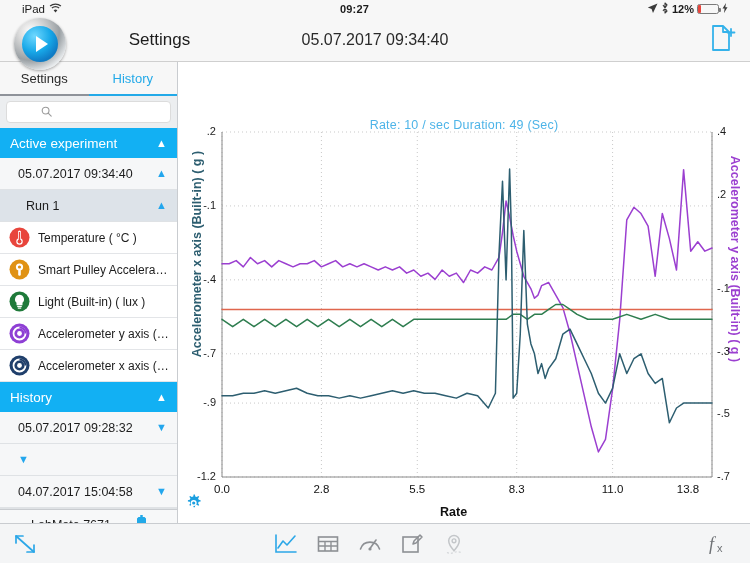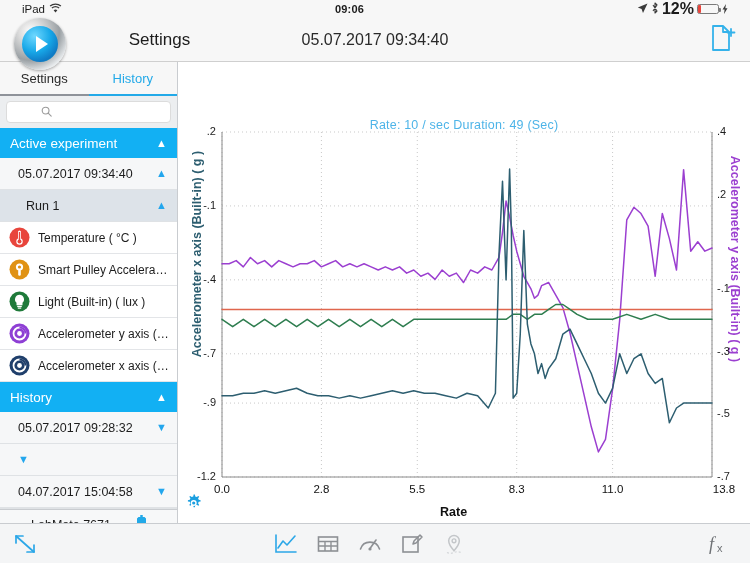--- a/index.html
+++ b/index.html
@@ -11,21 +11,21 @@
   .app { position: relative; width: 750px; height: 563px; display: flex; flex-direction: column; }
 
   
   .statusbar {
     height: 18px; background: #f7f7f7; display: flex; align-items: center;
     font-size: 11px; color: #1b1b1b; padding: 0 22px; flex: none;
     border-bottom: 0px solid #d8d8d8;
   }
   .sb-left { display: flex; align-items: center; gap: 4px; }
   .sb-center { flex: 1; text-align: center; font-weight: bold; font-size: 11px; letter-spacing: 0.2px;}
-  .sb-right { display: flex; align-items: center; gap: 3px; font-size: 16px; font-weight: bold;}
+  .sb-right { display: flex; align-items: center; gap: 3px; font-size: 11px; font-weight: bold;}
   .sb-ipad { font-size: 11.5px; }
   .batt {
     width: 22px; height: 10px; border: 1px solid #7a7a7a; border-radius: 2.5px;
     position: relative; display: inline-block;
   }
   .batt:after {
     content: ""; position: absolute; right: -3px; top: 3px; width: 2px; height: 4px;
     background: #7a7a7a; border-radius: 0 1px 1px 0;
   }
   .batt i { display: block; height: 100%; background: #e8453c; border-radius: 1px; width: 14%; }
@@ -153,21 +153,21 @@
     <div class="sb-left">
       <span class="sb-ipad">iPad</span>
       <span>
         <svg width="13" height="11" viewBox="0 0 13 11">
           <path d="M6.5 9.6 L4.6 7.2 A3.2 3.2 0 0 1 8.4 7.2 Z" fill="#3a3a3a"></path>
           <path d="M2.9 5.1 A5.6 5.6 0 0 1 10.1 5.1" stroke="#3a3a3a" stroke-width="1.3" fill="none"></path>
           <path d="M1.1 3.0 A8.4 8.4 0 0 1 11.9 3.0" stroke="#3a3a3a" stroke-width="1.3" fill="none"></path>
         </svg>
       </span>
     </div>
-    <div class="sb-center">09:06</div>
+    <div class="sb-center">09:27</div>
     <div class="sb-right">
       <span>
         <svg width="11" height="11" viewBox="0 0 11 11">
             <path d="M10.5 0.5 L0.8 4.6 L4.6 5.9 L6.0 9.9 Z" fill="#3a3a3a"></path>
           </svg>
       </span>
       <span>
         <svg width="8" height="12" viewBox="0 0 8 12">
           <path d="M2 3 L6 9 L4 11 L4 1 L6 3 L2 9" stroke="#3a3a3a" stroke-width="1.1" fill="none" stroke-linejoin="round"></path>
         </svg>
@@ -372,21 +372,21 @@
             <div class="tick r" style="left: 539px; top: 282.545px;">-.3</div>
             <div class="tick r" style="left: 539px; top: 345.273px;">-.5</div>
             <div class="tick r" style="left: 539px; top: 408px;">-.7</div>
           </div>
         <div id="ticks-x">
             <div class="xtick" style="left: 24px; top: 421px;">0.0</div>
             <div class="xtick" style="left: 123.42px; top: 421px;">2.8</div>
             <div class="xtick" style="left: 219.29px; top: 421px;">5.5</div>
             <div class="xtick" style="left: 318.71px; top: 421px;">8.3</div>
             <div class="xtick" style="left: 414.58px; top: 421px;">11.0</div>
-            <div class="xtick" style="left: 526px; top: 421px;">13.8</div>
+            <div class="xtick" style="left: 490px; top: 421px;">13.8</div>
           </div>
 
         <div class="xaxis-label" style="left:262px; top:443px;">Rate</div>
 
         <div class="gear">
           <svg width="20" height="20" viewBox="0 0 20 20">
             <path d="M10 1.5 l1.3 0 0.35 1.9 1.5 0.63 1.55-1.15 0.92 0.92 -1.15 1.55 0.63 1.5 1.9 0.35 0 1.3 -1.9 0.35 -0.63 1.5 1.15 1.55 -0.92 0.92 -1.55-1.15 -1.5 0.63 -0.35 1.9 -1.3 0 -0.35-1.9 -1.5-0.63 -1.55 1.15 -0.92-0.92 1.15-1.55 -0.63-1.5 -1.9-0.35 0-1.3 1.9-0.35 0.63-1.5 -1.15-1.55 0.92-0.92 1.55 1.15 1.5-0.63z" fill="#1b9fe0" transform="translate(-0.4,0)"></path>
             <circle cx="9.7" cy="10" r="3" fill="#ffffff"></circle>
             <circle cx="9.7" cy="10" r="1.6" fill="#1b9fe0"></circle>
           </svg>

